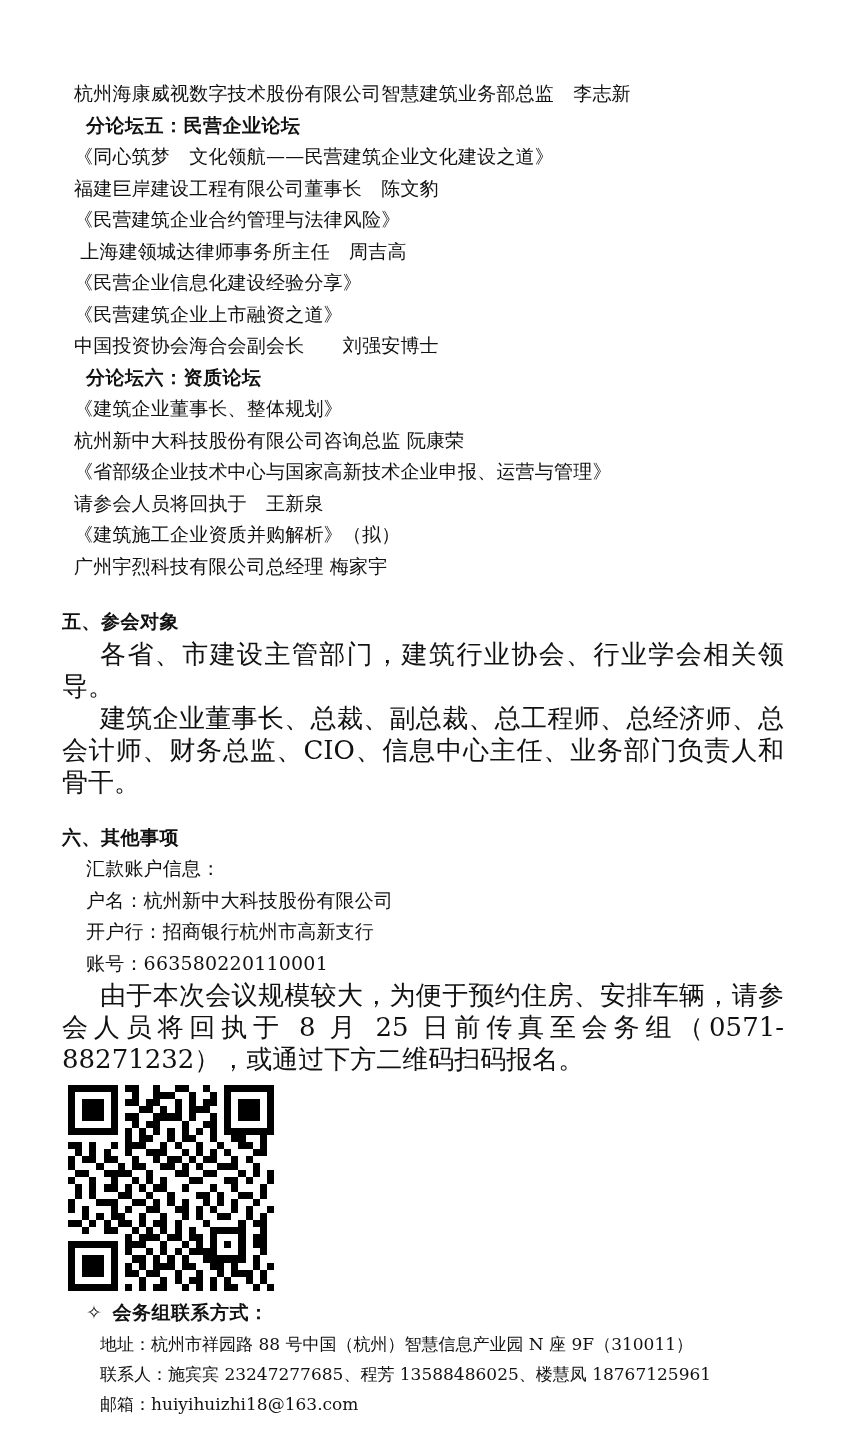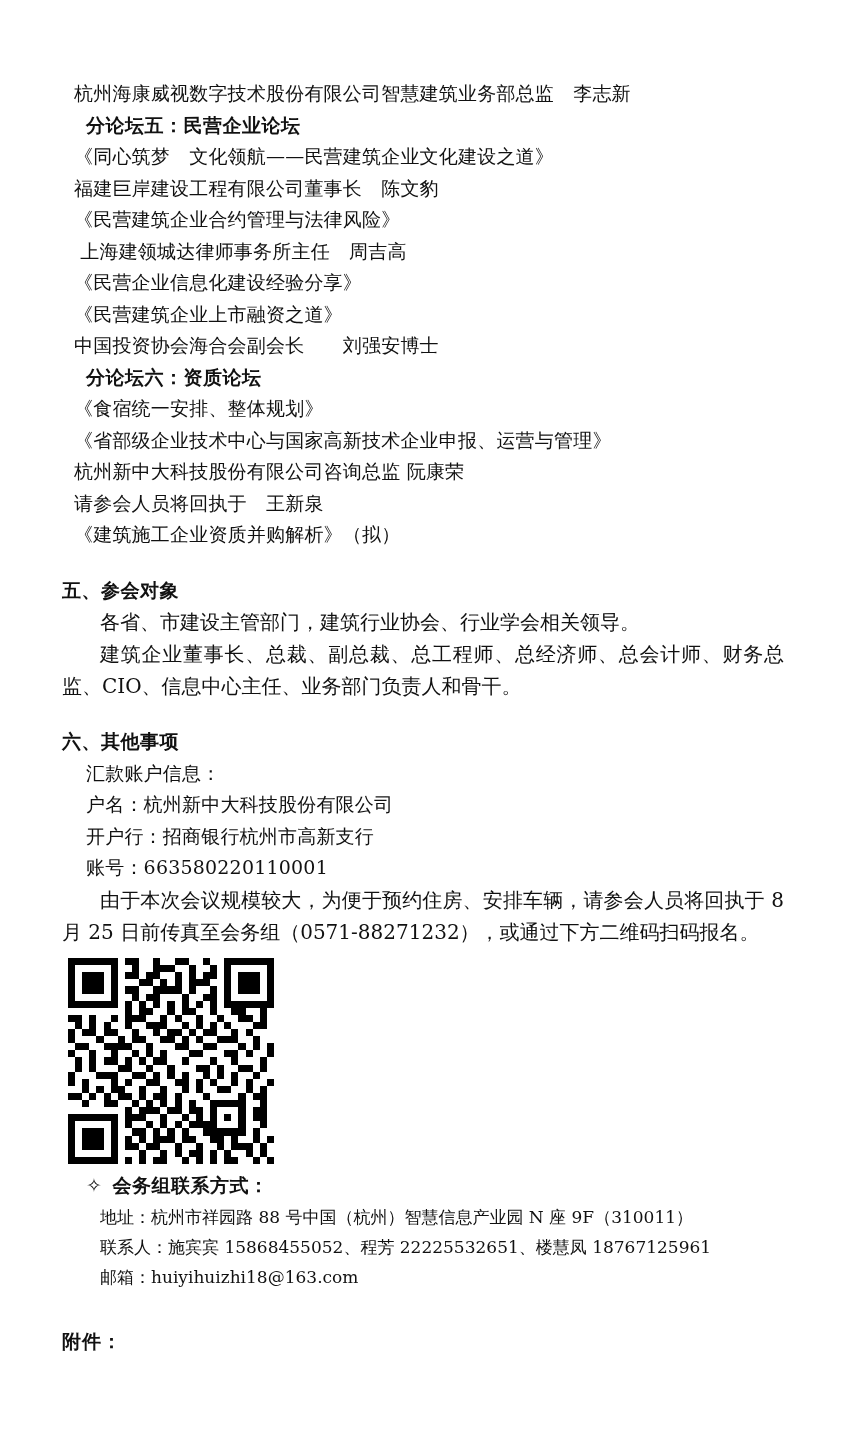--- a/index.html
+++ b/index.html
@@ -44,21 +44,21 @@
     margin-top: 24px;
   }
   .sub-heading {
     font-size: 19px;
     line-height: 31.5px;
     font-weight: bold;
     padding-left: 24px;
     letter-spacing: 0.5px;
   }
   .para {
-    font-size: 20px;
+    font-size: 26px;
     line-height: 32px;
     text-align: justify;
     text-justify: inter-ideograph;
   }
   .para.first { text-indent: 38px; }
   .qr-wrap {
     margin-top: 10px;
     margin-left: 6px;
   }
   .qr {
@@ -100,25 +100,26 @@
     <div class="line indent1">杭州海康威视数字技术股份有限公司智慧建筑业务部总监　李志新</div>
     <div class="sub-heading">分论坛五：民营企业论坛</div>
     <div class="line indent1">《同心筑梦　文化领航——民营建筑企业文化建设之道》</div>
     <div class="line indent1">福建巨岸建设工程有限公司董事长　陈文豹</div>
     <div class="line indent1">《民营建筑企业合约管理与法律风险》</div>
     <div class="line indent1"> 上海建领城达律师事务所主任　周吉高</div>
     <div class="line indent1">《民营企业信息化建设经验分享》</div>
     <div class="line indent1">《民营建筑企业上市融资之道》</div>
     <div class="line indent1">中国投资协会海合会副会长　　刘强安博士</div>
     <div class="sub-heading">分论坛六：资质论坛</div>
-    <div class="line indent1">《食宿统一安排、整体规划》</div>
+    <div class="line indent1">《建筑企业董事长、整体规划》</div>
+    <div class="line indent1">杭州新中大科技股份有限公司咨询总监 阮康荣</div>
     <div class="line indent1">《省部级企业技术中心与国家高新技术企业申报、运营与管理》</div>
-    <div class="line indent1">杭州新中大科技股份有限公司咨询总监 阮康荣</div>
     <div class="line indent1">请参会人员将回执于　王新泉</div>
     <div class="line indent1">《建筑施工企业资质并购解析》（拟）</div>
+    <div class="line indent1">广州宇烈科技有限公司总经理 梅家宇</div>
 
     <div class="heading">五、参会对象</div>
     <div class="para first">各省、市建设主管部门，建筑行业协会、行业学会相关领导。</div>
     <div class="para first">建筑企业董事长、总裁、副总裁、总工程师、总经济师、总会计师、财务总监、CIO、信息中心主任、业务部门负责人和骨干。</div>
 
     <div class="heading">六、其他事项</div>
     <div class="line indent2">汇款账户信息：</div>
     <div class="line indent2">户名：杭州新中大科技股份有限公司</div>
     <div class="line indent2">开户行：招商银行杭州市高新支行</div>
     <div class="line indent2">账号：663580220110001</div>
@@ -354,19 +355,19 @@
           <rect x="28" y="28" width="1" height="1"></rect>
         </g>
       </svg>
     </div>
 
     <div class="contact-title">
       <span class="diamond">✧</span><span>会务组联系方式：</span>
     </div>
 
     <div class="contact-line">地址：杭州市祥园路 88 号中国（杭州）智慧信息产业园 N 座 9F（310011）</div>
-    <div class="contact-line">联系人：施宾宾 15868455052、程芳 22225532651、楼慧凤 18767125961</div>
+    <div class="contact-line">联系人：施宾宾 23247277685、程芳 13588486025、楼慧凤 18767125961</div>
     <div class="contact-line">邮箱：huiyihuizhi18@163.com</div>
 
     <div class="spacer-lg"></div>
     <div class="attach">附件：</div>
   </div>
 </div>
 
 </body></html>

